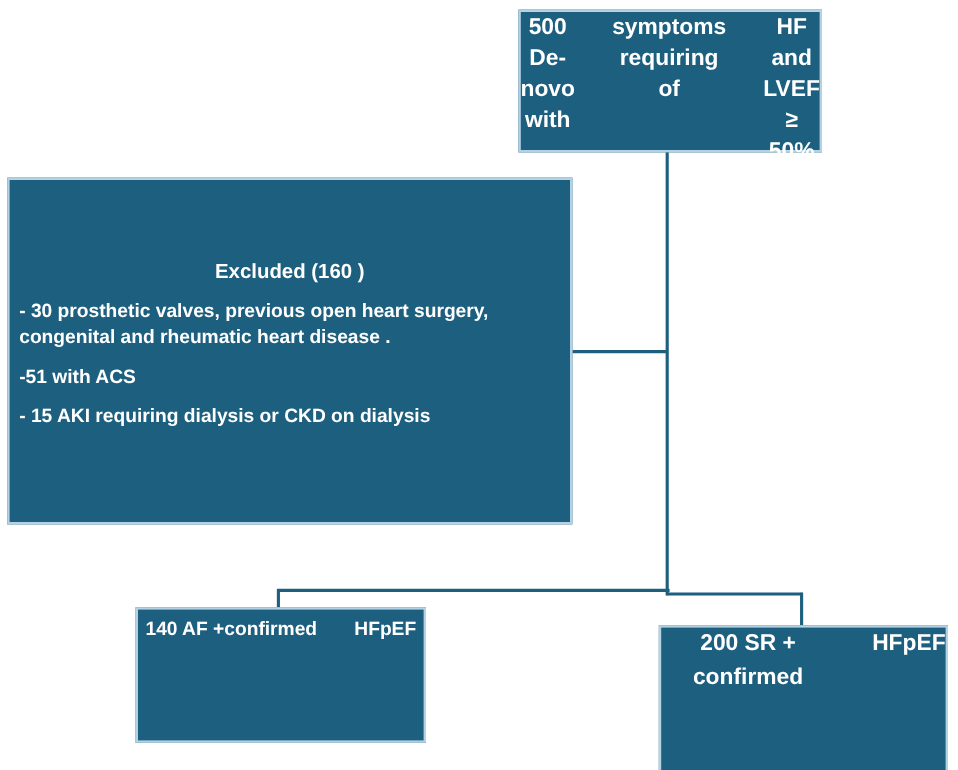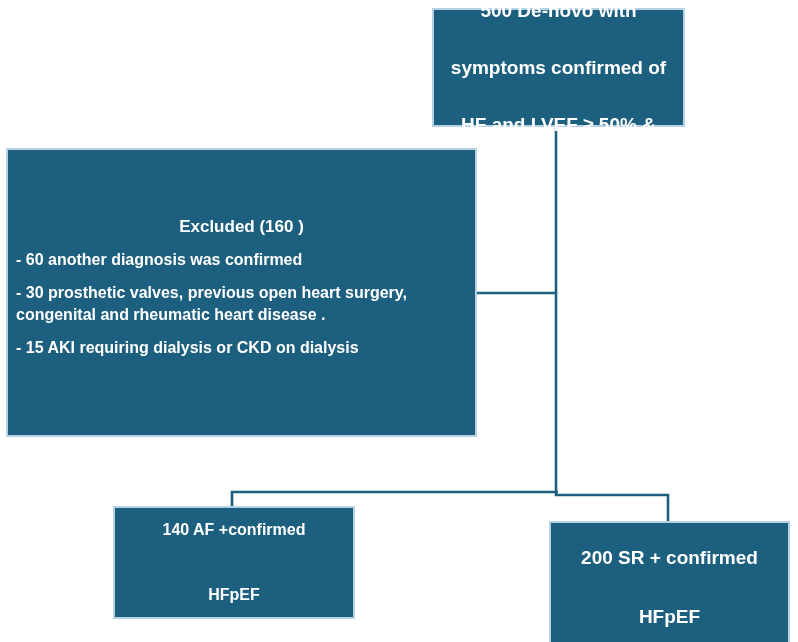--- a/index.html
+++ b/index.html
@@ -25,22 +25,22 @@
   .box {
     position: absolute;
     box-sizing: border-box;
     background: #1d5f7e;
     border: 2px solid #b5d2e4;
     color: #ffffff;
     font-weight: bold;
   }
   .centered {
     display: flex;
-    flex-direction: column;
-    align-items: center;
+    flex-direction: row;
+    align-items: flex-start;
     justify-content: center;
     text-align: center;
     gap: 31px;
   }
   .top-box {
     left: 432px;
     top: 8px;
     width: 253px;
     height: 119px;
     font-size: 19px;
@@ -98,28 +98,28 @@
 
     <line x1="555" y1="495" x2="669" y2="495" stroke="#1d5f7e" stroke-width="2.6"></line>
 
     <line x1="232" y1="491" x2="232" y2="518" stroke="#1d5f7e" stroke-width="2.6"></line>
 
     <line x1="668" y1="494" x2="668" y2="522" stroke="#1d5f7e" stroke-width="2.6"></line>
   </svg>
 
   <div class="box top-box centered">
     <div>500 De-novo with</div>
-    <div>symptoms confirmed of</div>
+    <div>symptoms requiring of</div>
     <div>HF and LVEF ≥ 50% &amp;</div>
   </div>
 
   <div class="box excluded-box">
     <div class="excluded-title">Excluded (160 )</div>
-    <div class="excluded-item">- 60  another diagnosis was confirmed</div>
     <div class="excluded-item">- 30  prosthetic valves, previous open heart surgery, congenital and rheumatic heart disease .</div>
+    <div class="excluded-item">-51  with ACS</div>
     <div class="excluded-item">- 15 AKI requiring dialysis or CKD on dialysis</div>
   </div>
 
   <div class="box left-box centered">
     <div>140 AF  +confirmed</div>
     <div>HFpEF</div>
   </div>
 
   <div class="box right-box centered">
     <div>200 SR + confirmed</div>

